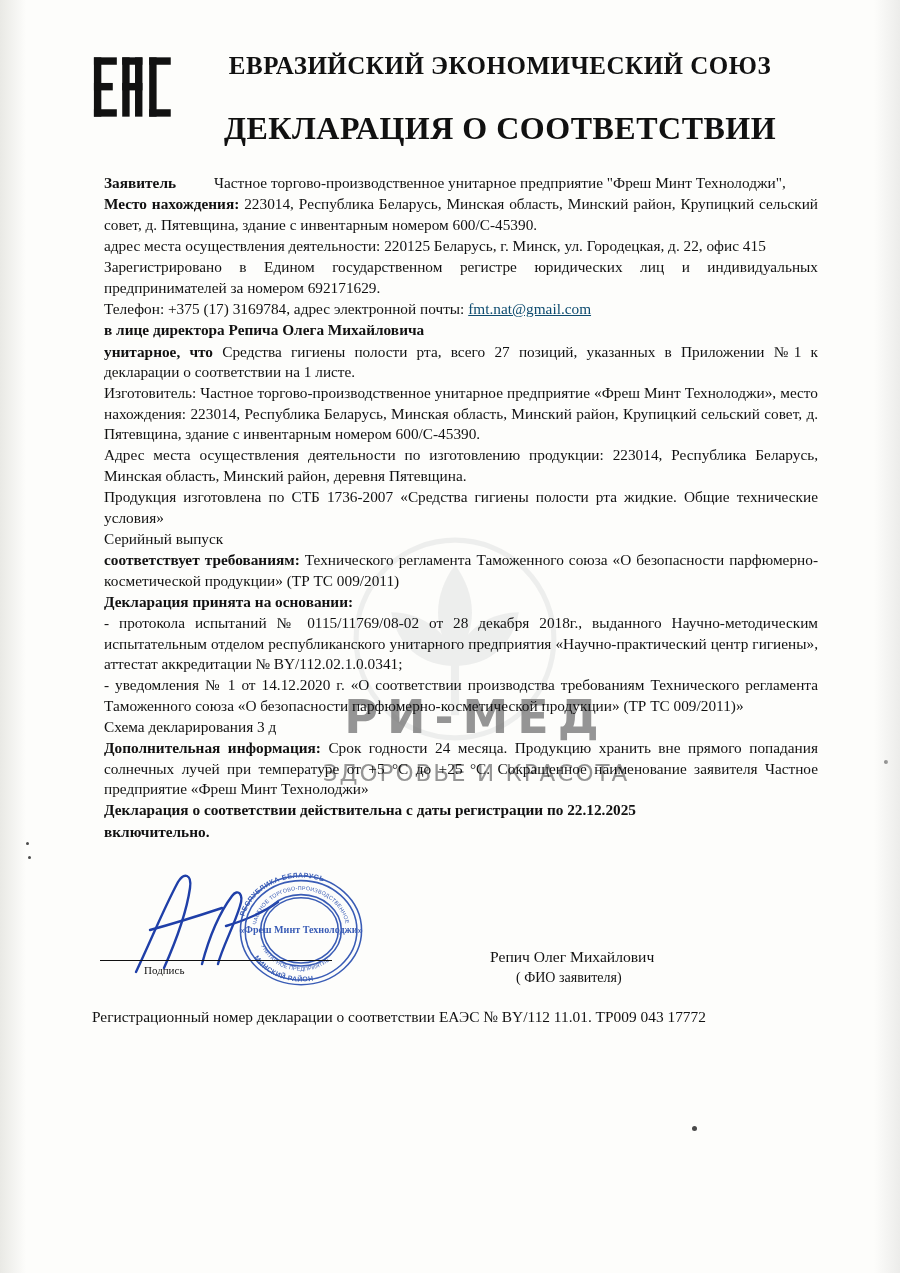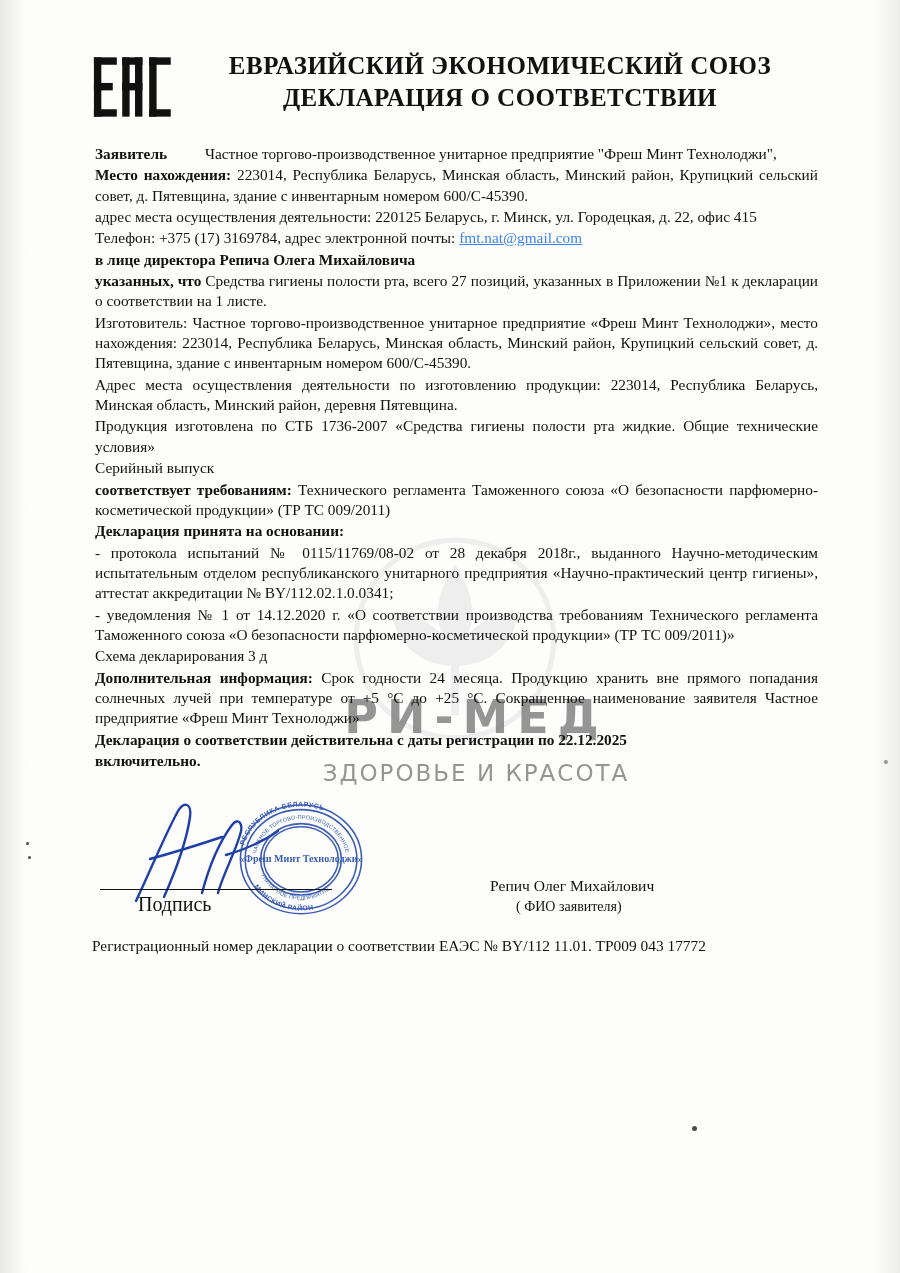--- a/index.html
+++ b/index.html
@@ -63,62 +63,62 @@
     padding-right: 6px;
   }
   .title-main {
     font-size: 25px;
     font-weight: bold;
     letter-spacing: 0.5px;
     line-height: 1.12;
     white-space: nowrap;
   }
   .title-sub {
-    font-size: 25px;
+    font-size: 32px;
     font-weight: bold;
     letter-spacing: 0.5px;
-    margin-top: 4px;
+    margin-top: 30px;
   }
 
   
   .body-block {
     margin-top: 26px;
     font-size: 15.3px;
     line-height: 1.33;
     text-align: justify;
   }
   .para {
-    margin: 0 0 1px 3px;
+    margin: 0 0 1px 12px;
     text-align: justify;
     font-family: Liberation Serif, serif;
   }
   .b { font-weight: bold; }
   .applicant-line .label { font-weight: bold; }
   .applicant-line .value { margin-left: 38px; }
 
-  .email { color: #3b82f6; text-decoration: underline; }
+  .email { color: #0c4a6e; text-decoration: underline; }
 
   
   .sign-area {
     position: relative;
     margin-top: 44px;
     height: 120px;
   }
   .sign-line {
     position: absolute;
     left: 8px;
     top: 74px;
     width: 232px;
     border-top: 1.4px solid #111;
   }
   .sign-caption {
     position: absolute;
-    left: 46px;
+    left: 52px;
     top: 78px;
-    font-size: 20px;
+    font-size: 11px;
   }
   .sign-name {
     position: absolute;
     left: 398px;
     top: 62px;
     font-size: 15.6px;
     white-space: nowrap;
   }
   .sign-name-caption {
     position: absolute;
@@ -249,30 +249,31 @@
         <span class="label">Заявитель</span><span class="value">Частное торгово-производственное унитарное предприятие "Фреш Минт Технолоджи",</span>
       </p>
 
       <p class="para">
         <span class="b">Место нахождения:</span>
         <span>223014, Республика Беларусь, Минская область, Минский район, Крупицкий сельский совет, д. Пятевщина, здание с инвентарным номером 600/С-45390.</span>
       </p>
 
       <p class="para">адрес места осуществления деятельности: 220125 Беларусь, г. Минск, ул. Городецкая, д. 22, офис 415</p>
 
+      <p class="para">Зарегистрировано в Едином государственном регистре юридических лиц и индивидуальных предпринимателей за номером 692171629.</p>
 
       <p class="para">
         <span>Телефон: +375 (17) 3169784, адрес электронной почты:</span>
         <span class="email">fmt.nat@gmail.com</span>
       </p>
 
       <p class="para b">в лице директора Репича Олега Михайловича</p>
 
       <p class="para">
-        <span class="b">указанных, что</span>
+        <span class="b">унитарное, что</span>
         <span>Средства гигиены полости рта, всего 27 позиций, указанных в Приложении №1 к декларации о соответствии на 1 листе.</span>
       </p>
 
       <p class="para">Изготовитель: Частное торгово-производственное унитарное предприятие «Фреш Минт Технолоджи», место нахождения: 223014, Республика Беларусь, Минская область, Минский район, Крупицкий сельский совет, д. Пятевщина, здание с инвентарным номером 600/С-45390.</p>
 
       <p class="para">Адрес места осуществления деятельности по изготовлению продукции: 223014, Республика Беларусь, Минская область, Минский район, деревня Пятевщина.</p>
 
       <p class="para">Продукция изготовлена по СТБ 1736-2007 «Средства гигиены полости рта жидкие. Общие технические условия»</p>
 
 

